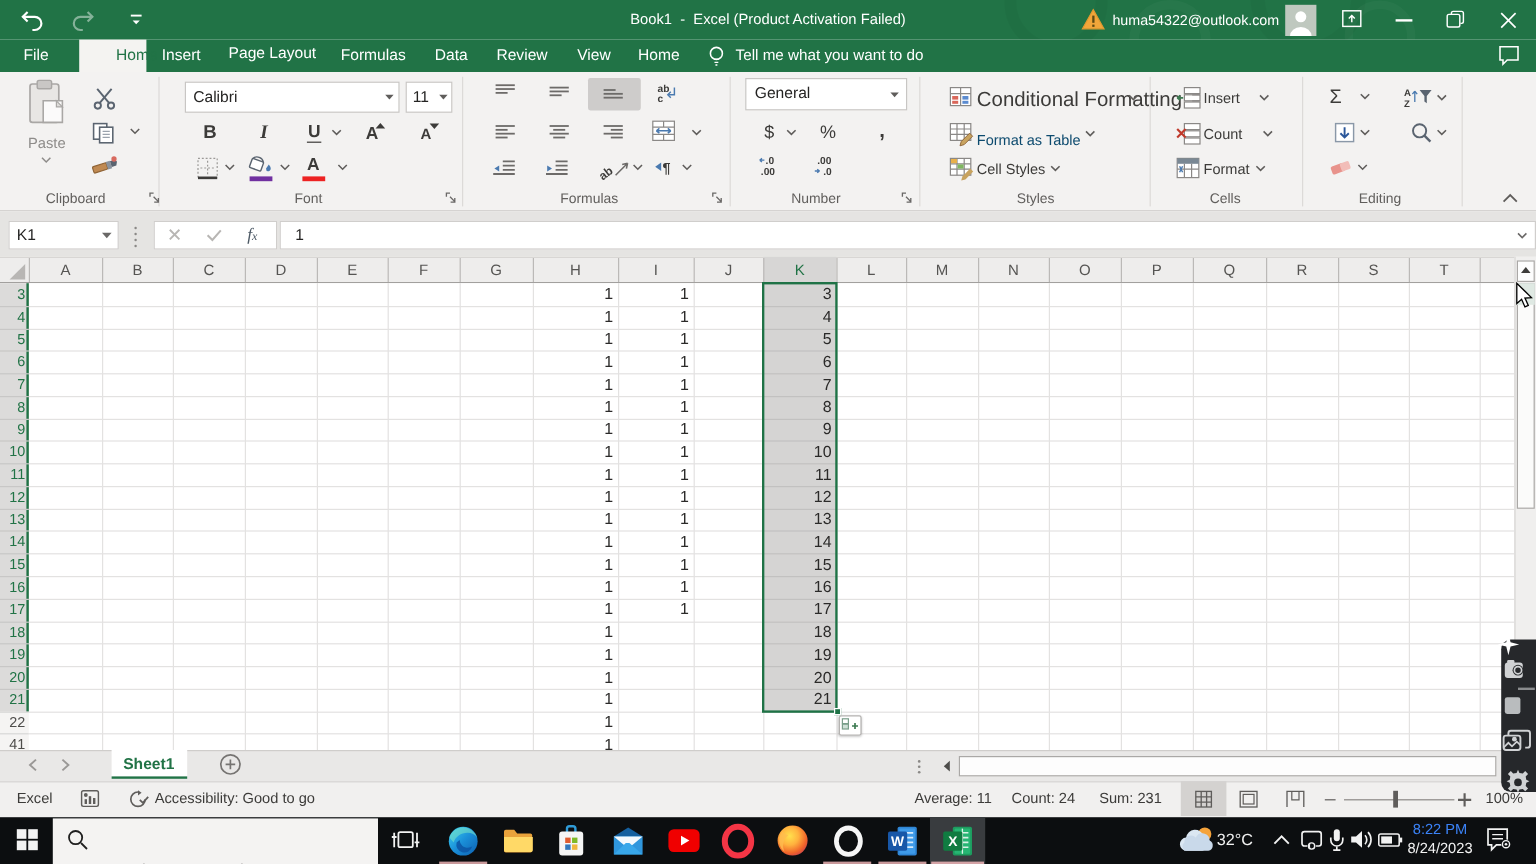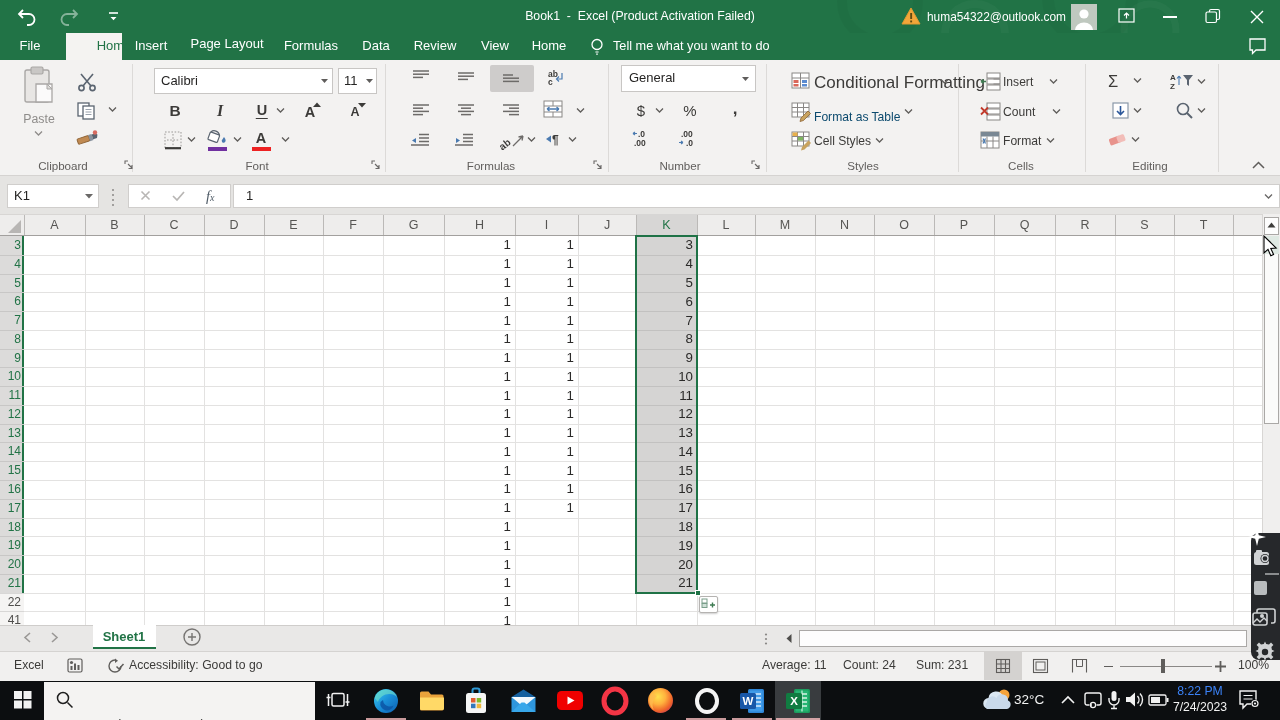--- a/index.html
+++ b/index.html
@@ -796,21 +796,21 @@
     <path d="M1 6 h4 l5-4.5 v14 l-5-4.5 h-4 z" fill="#f2f2f2"></path>
     <path d="M12.5 5 a5.5 5.5 0 0 1 0 7.5" stroke="#f2f2f2" stroke-width="1.4" fill="none"></path>
     <path d="M15 2.5 a9 9 0 0 1 0 12.5" stroke="#f2f2f2" stroke-width="1.4" fill="none"></path>
   </svg>
 <svg width="22" height="14" style="left:1148px;top:694px">
     <rect x="1" y="1" width="17" height="10" rx="1.5" fill="none" stroke="#f2f2f2" stroke-width="1.3"></rect>
     <rect x="18.5" y="4" width="2" height="4" fill="#f2f2f2"></rect>
     <rect x="3" y="3" width="9" height="6" fill="#f2f2f2"></rect>
   </svg>
 <div style="position:absolute;left:1200px;transform:translateX(-50%);top:684.4px;font-size:12.2px;line-height:15.1px;color:#3b82f6;font-weight:400;white-space:nowrap;">8:22 PM</div>
-<div style="position:absolute;left:1200px;transform:translateX(-50%);top:700.4px;font-size:12.2px;line-height:15.1px;color:#f2f2f2;font-weight:400;white-space:nowrap;">7/24/2023</div>
+<div style="position:absolute;left:1200px;transform:translateX(-50%);top:700.4px;font-size:12.2px;line-height:15.1px;color:#f2f2f2;font-weight:400;white-space:nowrap;">8/24/2023</div>
 <svg width="22" height="22" style="left:1238px;top:689px">
     <path d="M2 2 h16 v13 h-9 l-4 4 v-4 h-3 z" fill="none" stroke="#f2f2f2" stroke-width="1.4"></path>
     <path d="M5.5 6.5 h9 M5.5 10 h9" stroke="#f2f2f2" stroke-width="1.2"></path>
     <circle cx="17" cy="14.5" r="4" fill="#0c0e10"></circle>
     <circle cx="17" cy="14.5" r="3" fill="none" stroke="#f2f2f2" stroke-width="1.2"></circle>
     <circle cx="17" cy="14.5" r="1.1" fill="#f2f2f2"></circle>
   </svg>
 <div style="position:absolute;left:1251px;top:533px;width:29px;height:127px;background:#26282b;border-radius:8px 0 0 8px"></div>
 <svg width="18" height="18" style="left:1248px;top:528px">
     <path d="M9 0 L10.8 7.2 L18 9 L10.8 10.8 L9 18 L7.2 10.8 L0 9 L7.2 7.2 Z" fill="#fff"></path>

